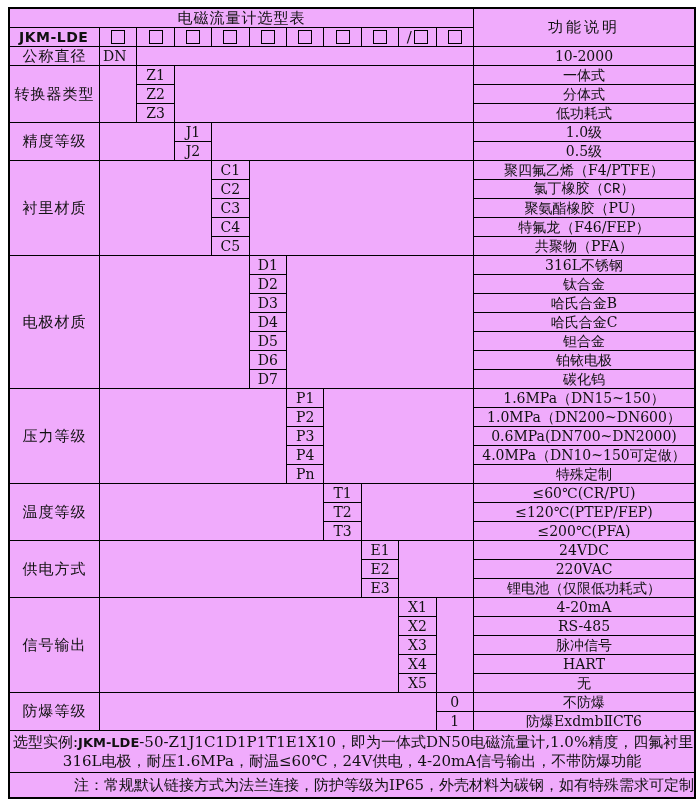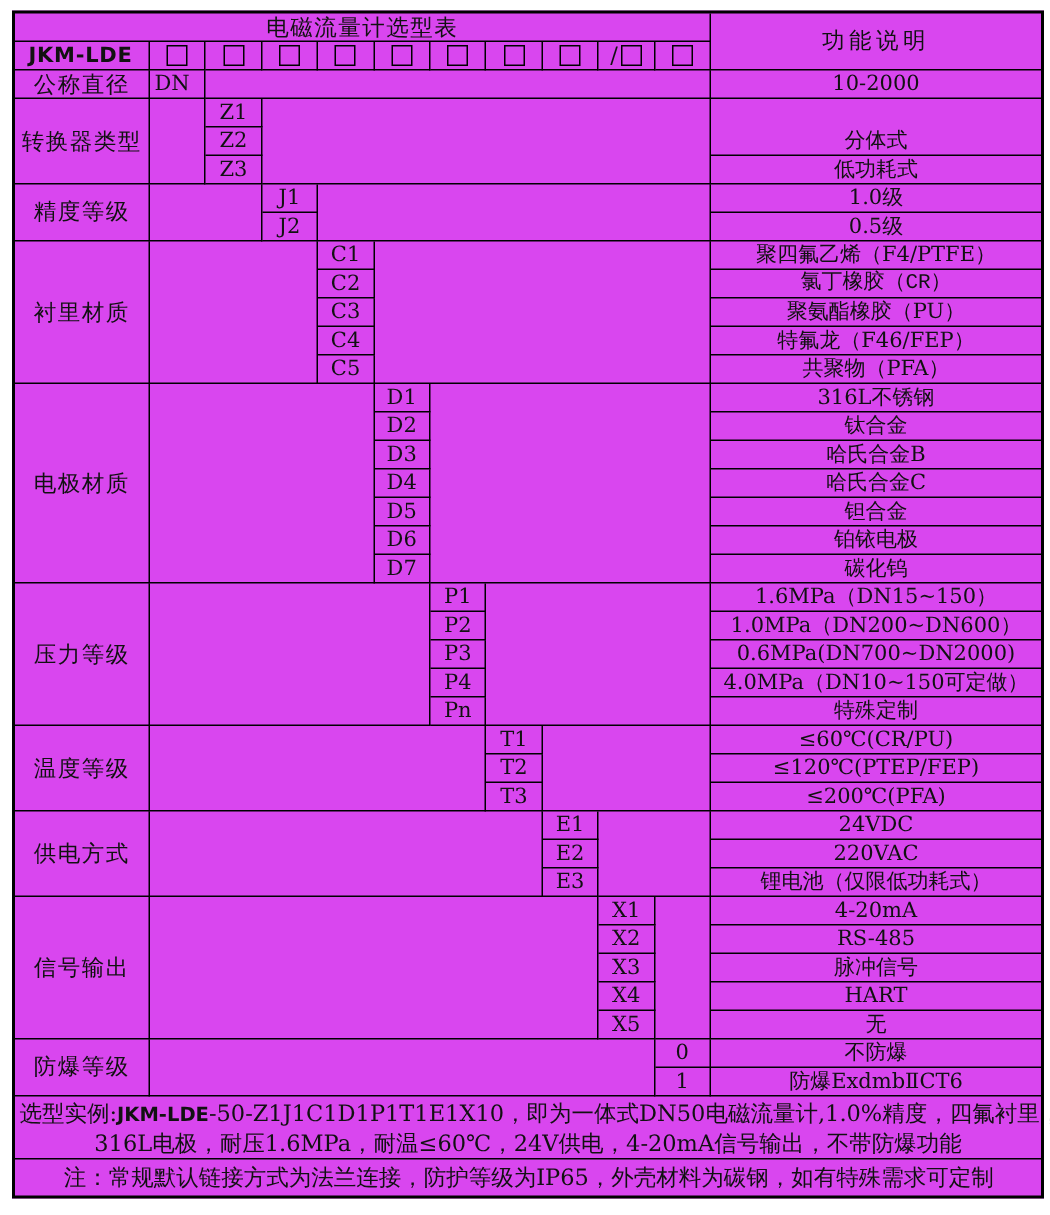--- a/index.html
+++ b/index.html
@@ -3,21 +3,21 @@
 <meta charset="utf-8">
 <style>
   html,body{margin:0;padding:0;background:#ffffff;}
   .page{width:700px;height:810px;position:relative;background:#fff;
         font-family:"DejaVu Serif","Liberation Serif",serif;color:#111;}
   .grid{
     position:absolute;left:8px;top:7px;width:684px;
     display:grid;
     grid-template-columns:90px repeat(10,1fr) 220px;
     grid-template-rows:repeat(38,19px) 42px 24px;
-    border:2px solid #000;background:#d946ef;
+    border:2px solid #000;background:#f0abfc;
   }
   .cell{
     border-right:1px solid #000;border-bottom:1px solid #000;
     display:flex;align-items:center;justify-content:center;
     font-size:14px;line-height:1;white-space:nowrap;overflow:visible;
     box-sizing:border-box;
   }
   .last-col{border-right:none;}
   .no-bottom{border-bottom:none;}
   .title{font-size:15px;letter-spacing:1px;}
@@ -25,21 +25,21 @@
   .model{justify-content:flex-start;padding-left:9px;
          font-family:"DejaVu Sans","Liberation Sans",sans-serif;
          font-weight:700;font-size:14px;letter-spacing:0.5px;}
   .label{font-size:15px;letter-spacing:1px;}
   .code-left{justify-content:flex-start;padding-left:3px;}
   .slot .box{width:12px;height:12px;border:1.5px solid #000;display:inline-block;}
   .slot .slash{font-size:15px;margin-right:2px;}
   .example{display:block;text-align:left;padding:2px 3px;line-height:19px;font-size:15px;}
   .example .ex-line2{text-align:center;}
   .model-bold{font-family:"DejaVu Sans","Liberation Sans",sans-serif;font-weight:700;font-size:13px;}
-  .note{justify-content:center;padding-left:1px;font-size:15px;}
+  .note{justify-content:flex-end;padding-left:1px;font-size:15px;}
 </style>
 </head>
 <body>
 
 <div class="page">
   <div class="grid" id="grid">
 
     <div class="cell title" style="grid-column:1 / span 11;grid-row:1">电磁流量计选型表</div>
 
     <div class="cell fn-header last-col" style="grid-column:12;grid-row:1 / span 2">功能说明</div>
@@ -89,20 +89,21 @@
       <div class="cell label" style="grid-area: 3 / 1 / span 1;">公称直径</div>
       <div class="cell code code-left" style="grid-area: 3 / 2;">DN</div>
       <div class="cell" style="grid-area: 3 / 3 / span 1 / span 9;"></div>
       <div class="cell desc last-col" style="grid-area: 3 / 12;">10-2000</div>
       <div class="cell label" style="grid-area: 4 / 1 / span 3;">转换器类型</div>
       <div class="cell" style="grid-area: 4 / 2 / span 3 / span 1;"></div>
       <div class="cell code" style="grid-area: 4 / 3;">Z1</div>
       <div class="cell code" style="grid-area: 5 / 3;">Z2</div>
       <div class="cell code" style="grid-area: 6 / 3;">Z3</div>
       <div class="cell" style="grid-area: 4 / 4 / span 3 / span 8;"></div>
+      <div class="cell desc last-col" style="grid-area: 4 / 12;">一体式</div>
       <div class="cell desc last-col" style="grid-area: 5 / 12;">分体式</div>
       <div class="cell desc last-col" style="grid-area: 6 / 12;">低功耗式</div>
       <div class="cell label" style="grid-area: 7 / 1 / span 2;">精度等级</div>
       <div class="cell" style="grid-area: 7 / 2 / span 2 / span 2;"></div>
       <div class="cell code" style="grid-area: 7 / 4;">J1</div>
       <div class="cell code" style="grid-area: 8 / 4;">J2</div>
       <div class="cell" style="grid-area: 7 / 5 / span 2 / span 7;"></div>
       <div class="cell desc last-col" style="grid-area: 7 / 12;">1.0级</div>
       <div class="cell desc last-col" style="grid-area: 8 / 12;">0.5级</div>
       <div class="cell label" style="grid-area: 9 / 1 / span 5;">衬里材质</div>

